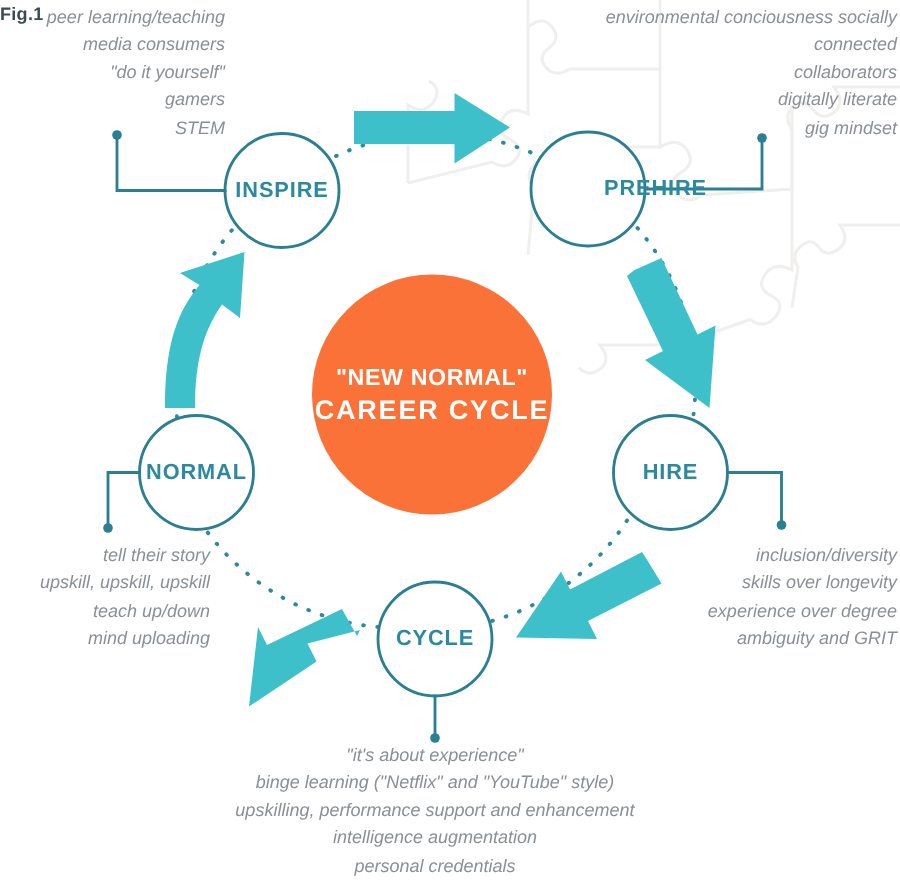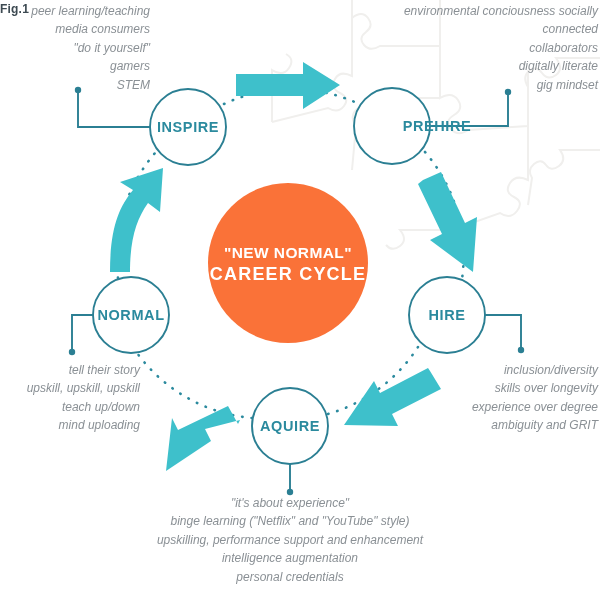--- a/index.html
+++ b/index.html
@@ -151,21 +151,21 @@
       <circle cx="290" cy="492" r="3.2"></circle>
       <circle cx="72" cy="352" r="3.2"></circle>
     </g>
   </svg>
 
   <div class="fig-label">Fig.1</div>
 
   <div class="node-label" style="left:188px; top:127px;">INSPIRE</div>
   <div class="node-label" style="left:392px; top:126px;margin-left:45px;">PREHIRE</div>
   <div class="node-label" style="left:447px; top:315px;">HIRE</div>
-  <div class="node-label" style="left:290px; top:426px;">AQUIRE</div>
+  <div class="node-label" style="left:290px; top:426px;">CYCLE</div>
   <div class="node-label" style="left:131px; top:315px;">NORMAL</div>
 
   <div class="center-text">
     <div class="center-title">"NEW NORMAL"</div>
     <div class="center-sub">CAREER CYCLE</div>
   </div>
 
   <div class="ann right-al" style="left:0px; top:2px; width:150px;">
     <div>peer learning/teaching</div>
     <div>media consumers</div>

